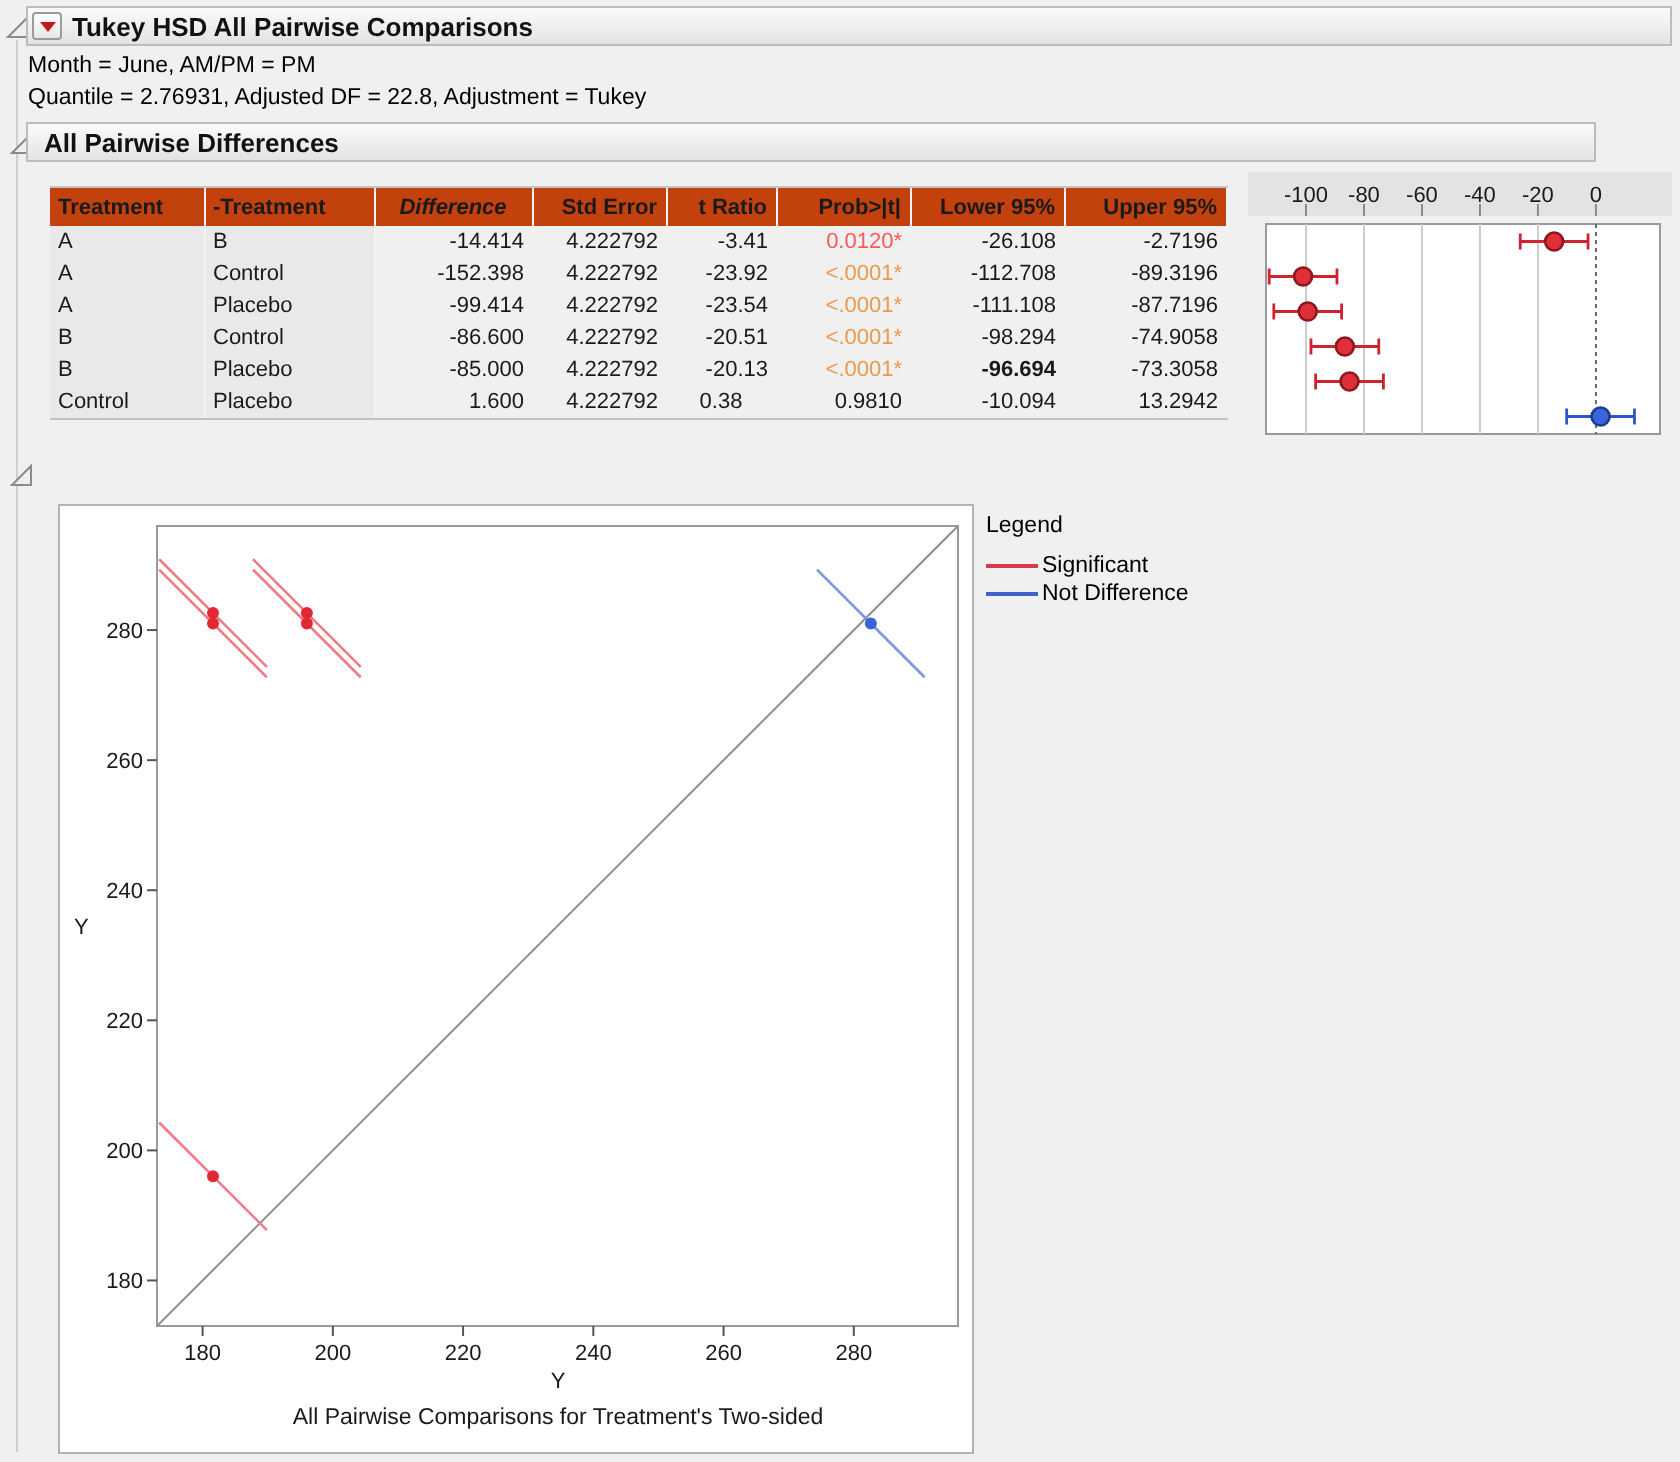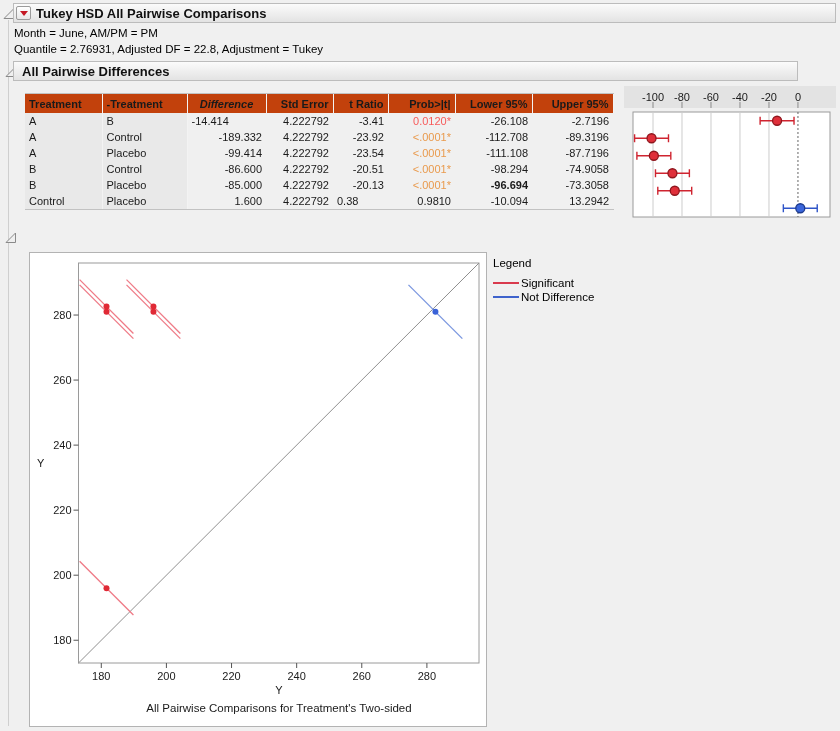--- a/index.html
+++ b/index.html
@@ -69,31 +69,31 @@
             <th style="width: 55px; text-align: right;">t Ratio</th>
             <th style="width: 67px; text-align: right;">Prob&gt;|t|</th>
             <th style="width: 77px; text-align: right;">Lower 95%</th>
             <th style="width: 81px; text-align: right;">Upper 95%</th>
           </tr>
         </thead>
       <tbody>
           <tr>
             <td class="shaded" style="text-align: left;">A</td>
             <td class="shaded" style="text-align: left;">B</td>
-            <td style="">-14.414</td>
+            <td style="text-align: right;">-14.414</td>
             <td style="text-align: right;">4.222792</td>
             <td style="text-align: right;">-3.41</td>
             <td style="text-align: right; color: rgb(247, 91, 91);">0.0120*</td>
             <td style="text-align: right;">-26.108</td>
             <td style="text-align: right;">-2.7196</td>
           </tr>
           <tr>
             <td class="shaded" style="text-align: left;">A</td>
             <td class="shaded" style="text-align: left;">Control</td>
-            <td style="text-align: right;">-189.332</td>
+            <td style="text-align: right;">-152.398</td>
             <td style="text-align: right;">4.222792</td>
             <td style="text-align: right;">-23.92</td>
             <td style="text-align: right; color: rgb(233, 154, 77);">&lt;.0001*</td>
             <td style="text-align: right;">-112.708</td>
             <td style="text-align: right;">-89.3196</td>
           </tr>
           <tr>
             <td class="shaded" style="text-align: left;">A</td>
             <td class="shaded" style="text-align: left;">Placebo</td>
             <td style="text-align: right;">-99.414</td>
@@ -121,21 +121,21 @@
             <td style="text-align: right;">-20.13</td>
             <td style="text-align: right; color: rgb(233, 154, 77);">&lt;.0001*</td>
             <td style="text-align: right; font-weight: bold;">-96.694</td>
             <td style="text-align: right;">-73.3058</td>
           </tr>
           <tr>
             <td class="shaded" style="text-align: left;">Control</td>
             <td class="shaded" style="text-align: left;">Placebo</td>
             <td style="text-align: right;">1.600</td>
             <td style="text-align: right;">4.222792</td>
-            <td style="text-align: left;">0.38</td>
+            <td style="text-align: center;">0.38</td>
             <td style="text-align: right; color: rgb(26, 26, 26);">0.9810</td>
             <td style="text-align: right;">-10.094</td>
             <td style="text-align: right;">13.2942</td>
           </tr>
         </tbody>
     </table>
   </div>
 
   <svg width="222" height="134" style="position:absolute;left:616px;top:86px;">
     <rect x="8" y="0" width="212" height="22" fill="#e3e3e3"></rect>

